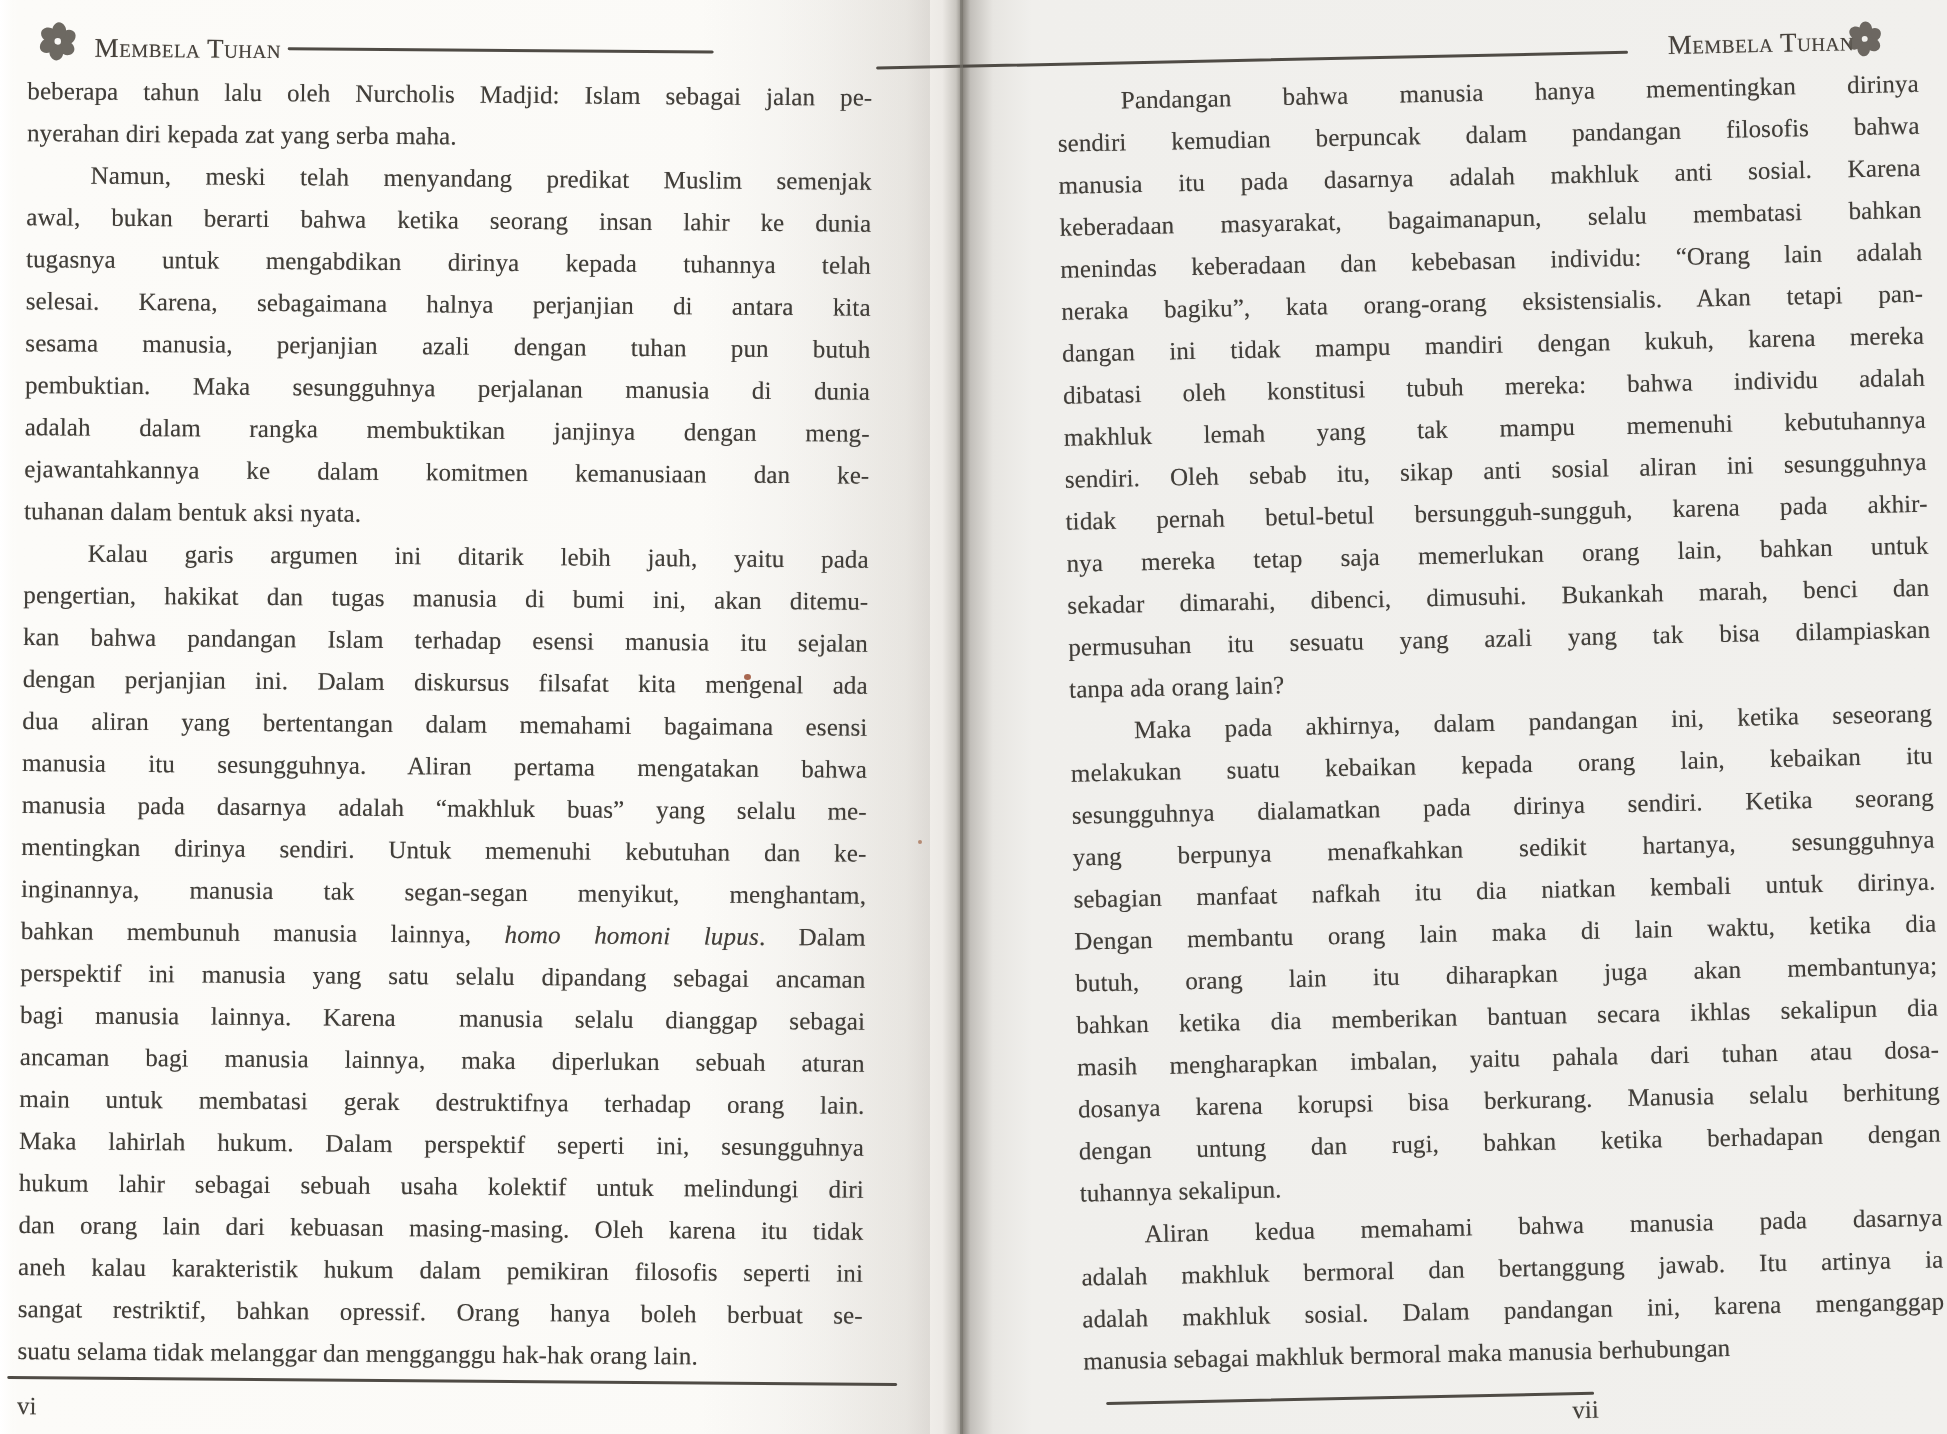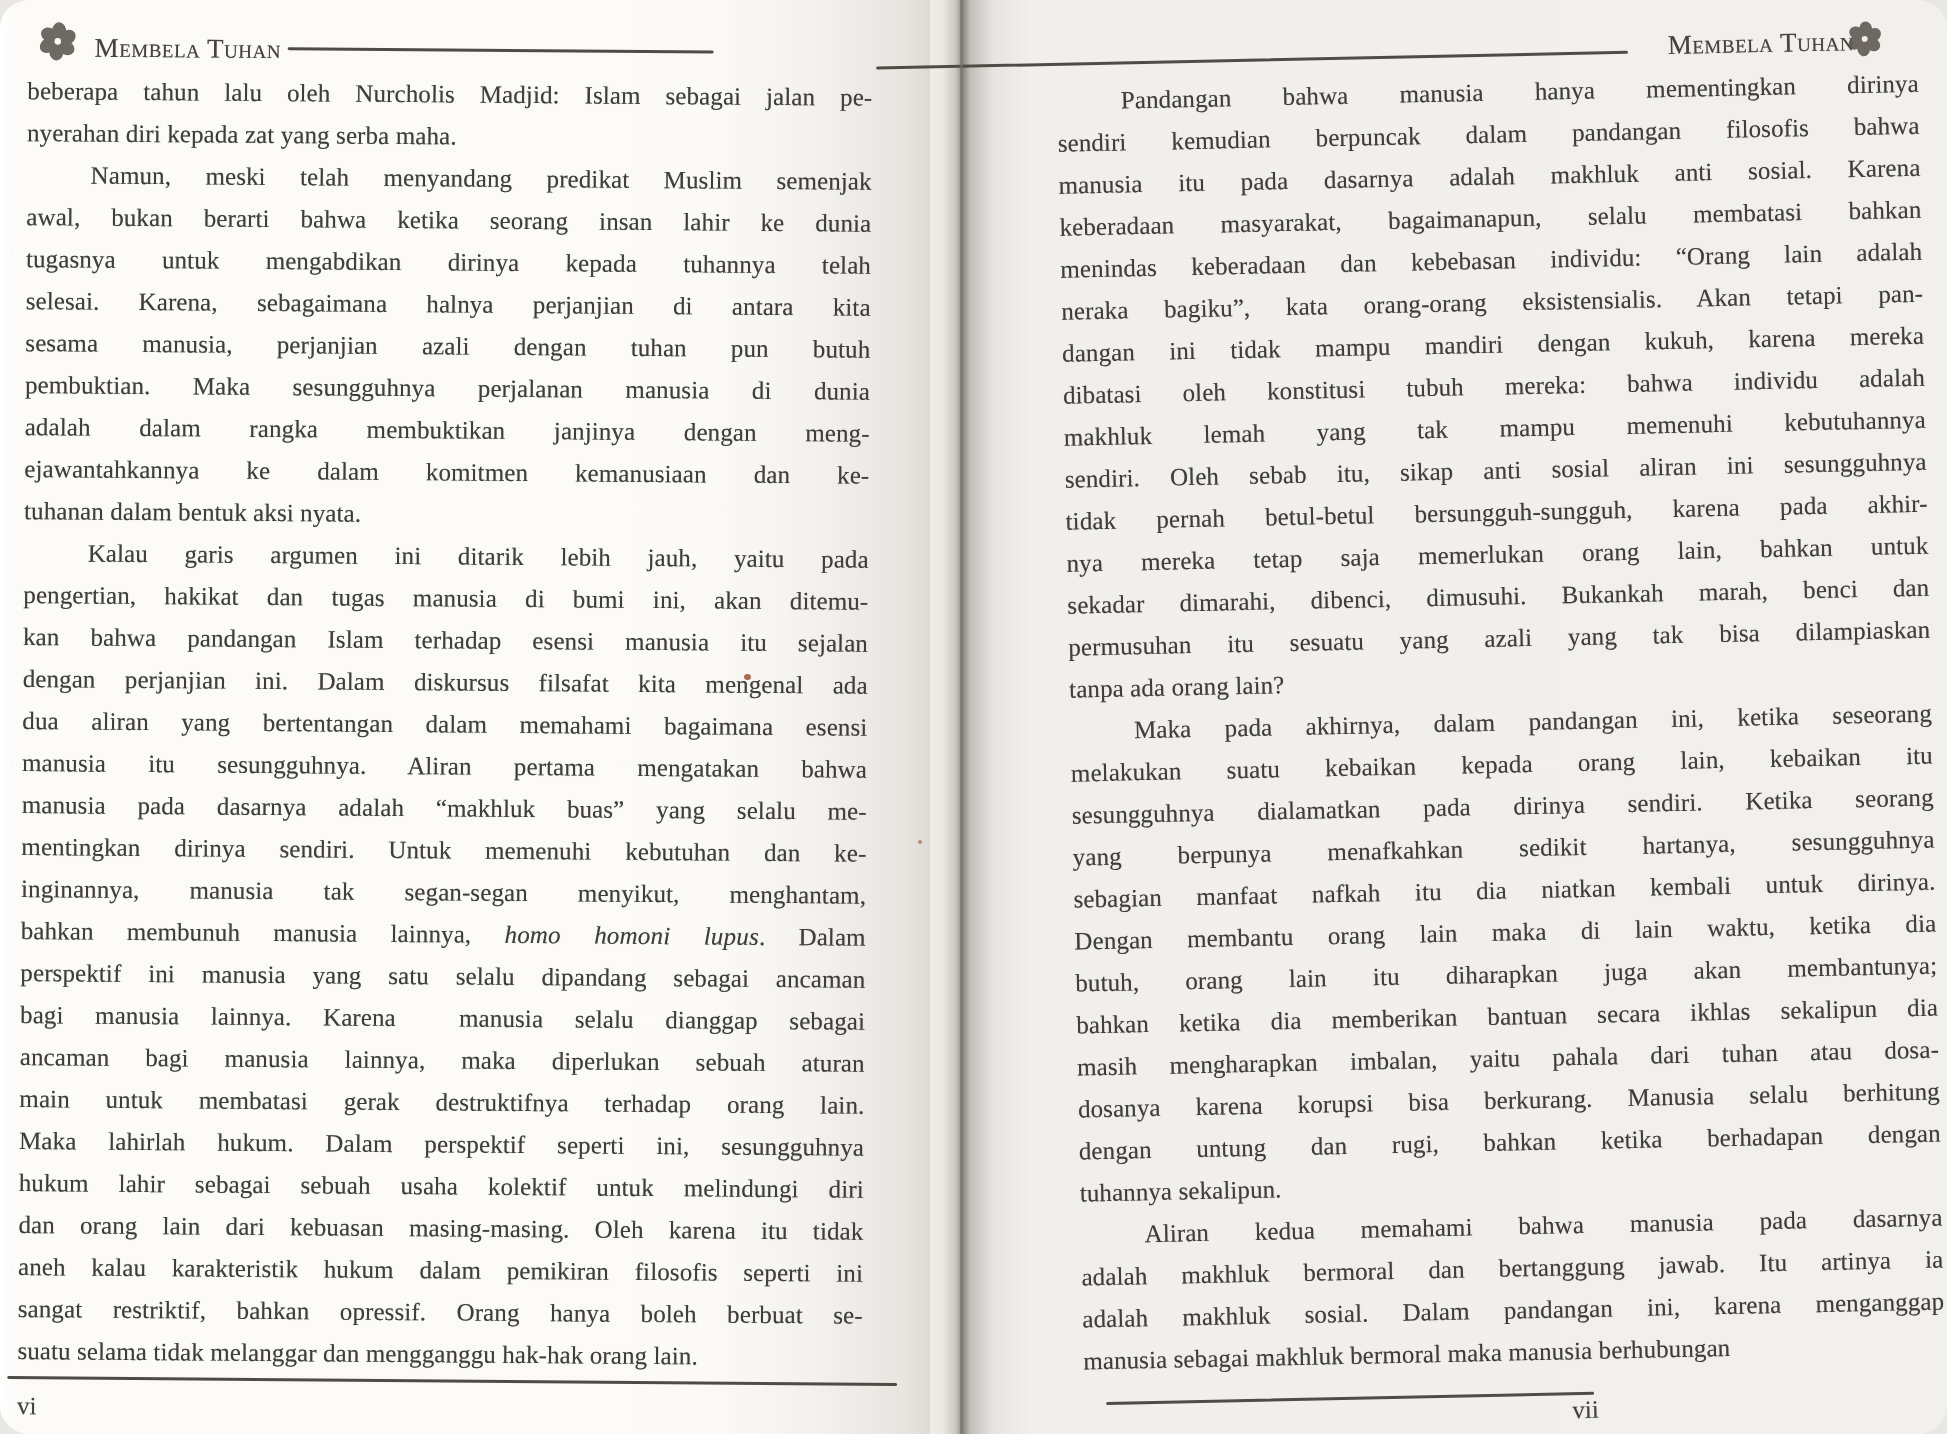--- a/index.html
+++ b/index.html
@@ -8,21 +8,20 @@
     font-family:"Liberation Serif","DejaVu Serif",serif;
     background:#e9e7e3;
   }
   .spread{
     position:relative;width:1947px;height:1434px;overflow:hidden;
     background:linear-gradient(90deg,
       #fefefd 0px,#fcfbf8 18px,
       #fbfaf7 40%,#f7f5f1 46.5%,
       #ece9e5 48.4%,#c9c6c0 49.1%,#8a867f 49.45%,#c2bfba 49.85%,
       #e7e5e1 51%,#f0efec 53%,#f1f0ed 100%);
-    border-radius:29px;
   }
   
   .page-curl{position:absolute;top:0;bottom:0;left:700px;width:230px;pointer-events:none;
     background:linear-gradient(90deg,rgba(137,131,123,0) 0%,rgba(137,131,123,.07) 55%,rgba(137,131,123,.14) 90%,rgba(137,131,123,.18) 100%);}
   .gutter-line{position:absolute;top:0;bottom:0;left:960px;width:3px;background:#75716a;opacity:.65;}
   .rotor{position:absolute;}
   .rotor-left{left:10px;top:8px;width:935px;height:1420px;transform:rotate(.45deg);transform-origin:top left;}
   .rotor-right{left:855px;top:15px;width:1092px;height:1412px;transform:rotate(-1.2deg);transform-origin:top left;}
 
   .flower{position:absolute;opacity:.88;}

